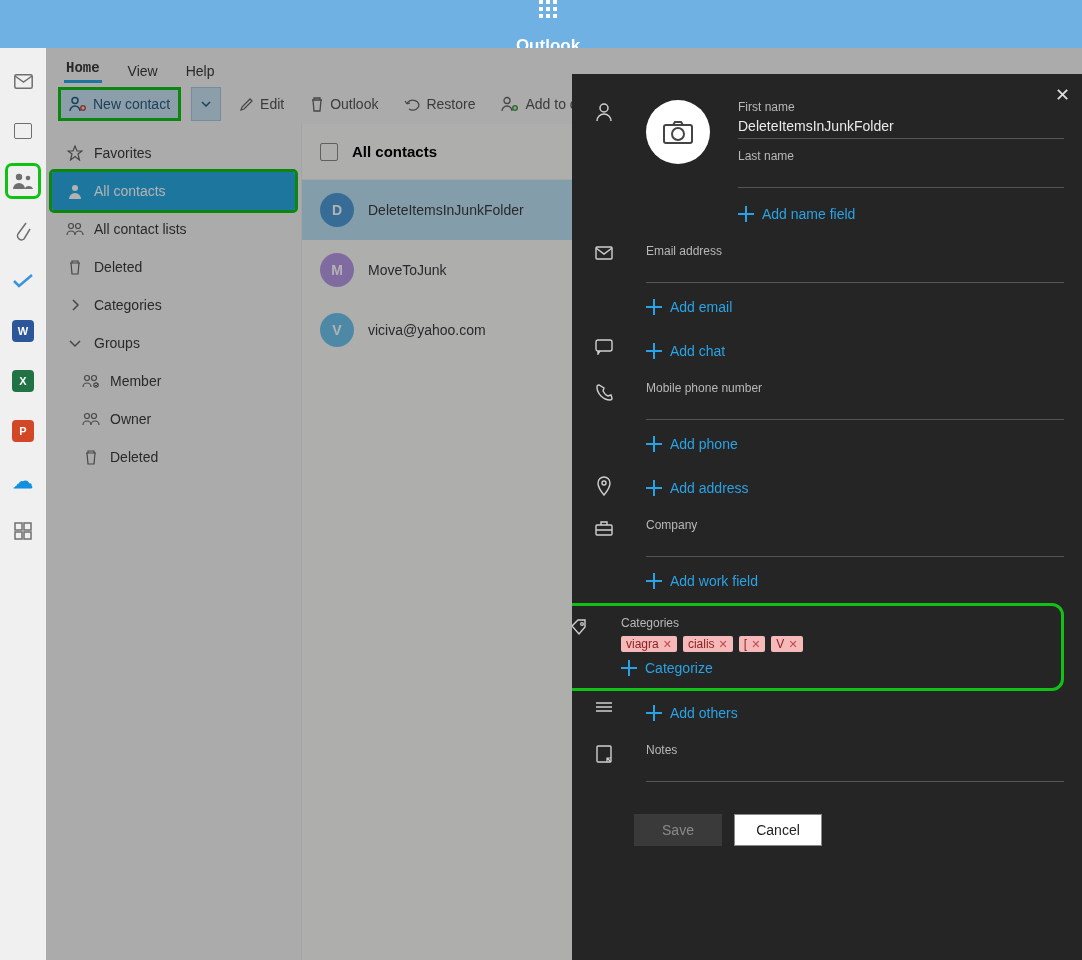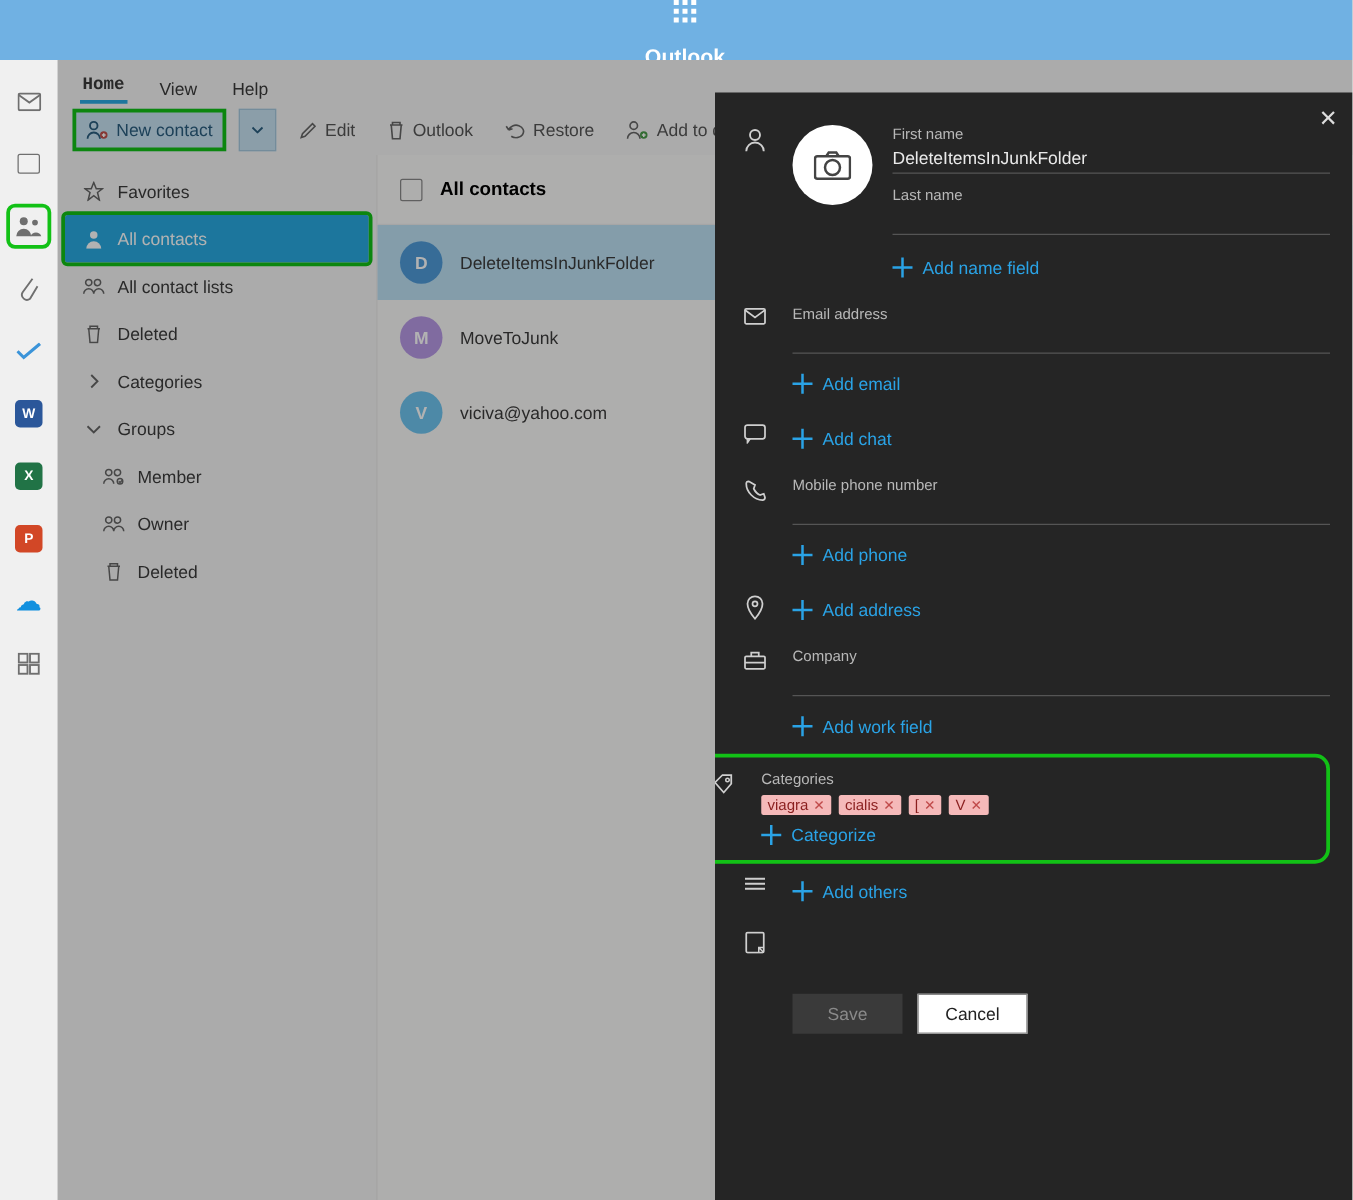--- a/index.html
+++ b/index.html
@@ -52,21 +52,21 @@
   .avatar { width:34px; height:34px; border-radius:50%; display:flex; align-items:center; justify-content:center; color:#fff; font-size:14px; font-weight:600; }
   .av-d { background:#4f9bd9; } .av-m { background:#b89ae6; } .av-v { background:#6fc5f0; }
   .newtab-icon { position:absolute; top:-36px; right:6px; width:18px; height:16px; border:1.6px solid #6f6f6f; }
 
   
   .dim { position:absolute; top:48px; left:46px; right:0; bottom:0; background:rgba(0,0,0,0.30); }
 
   
   .panel { position:absolute; top:74px; right:0; width:510px; bottom:0; background:#252525; color:#d9d9d9; font-size:13px; overflow-y:auto; padding:18px 18px 18px 18px; }
   .panel-close { position:absolute; top:10px; right:12px; color:#ddd; font-size:18px; }
-  .section { display:flex; gap:16px; padding:8px 0 14px 0; border-bottom:0; }
+  .section { display:flex; gap:28px; padding:8px 0 14px 0; border-bottom:0; }
   .sec-icon { width:28px; flex:none; display:flex; justify-content:center; padding-top:2px; color:#cfcfcf; }
   .sec-body { flex:1; min-width:0; }
   .fld-label { color:#b8b8b8; font-size:12px; margin-bottom:2px; }
   .fld-input { width:100%; background:none; border:none; border-bottom:1px solid #555; color:#eaeaea; font-size:14px; padding:2px 0 4px; outline:none; }
   .add-link { color:#2aa3e6; font-size:14px; display:flex; align-items:center; gap:8px; margin-top:6px; }
   .plus { width:16px; height:16px; border-radius:0; position:relative; }
   .plus::before,.plus::after { content:""; position:absolute; background:#2aa3e6; }
   .plus::before { left:7px; top:0; width:2px; height:16px; }
   .plus::after { top:7px; left:0; height:2px; width:16px; }
   .photo-circle { width:64px; height:64px; border-radius:50%; background:#fff; display:flex; align-items:center; justify-content:center; }
@@ -479,19 +479,23 @@
     </div>
   </div>
 
   <div class="section">
     <div class="sec-icon">
         <svg width="16" height="18" viewBox="0 0 16 18">
           <rect x="1" y="1" width="14" height="16" rx="1" fill="none" stroke="#cfcfcf" stroke-width="1.4"></rect>
           <path d="M11 13 l4 4 M11 17 v-4 h4" fill="none" stroke="#cfcfcf" stroke-width="1.2"></path>
         </svg>
       </div>
+    <div class="sec-body">
+      <div class="fld-label">Notes</div>
+      <input class="fld-input" style="">
+    </div>
   </div>
 
   <div class="panel-footer">
     <div class="btn btn-save">Save</div>
     <div class="btn btn-cancel">Cancel</div>
   </div>
 </div>
 
 </body></html>

